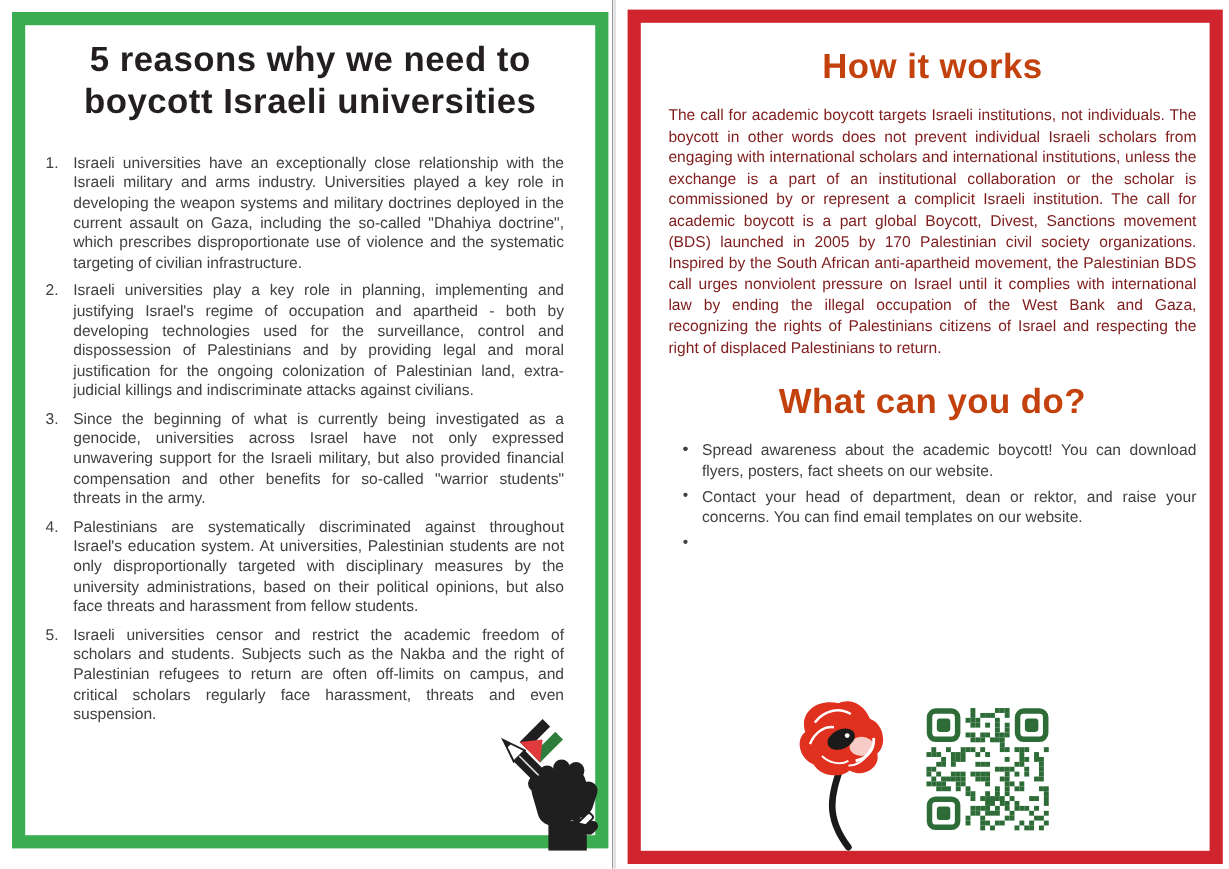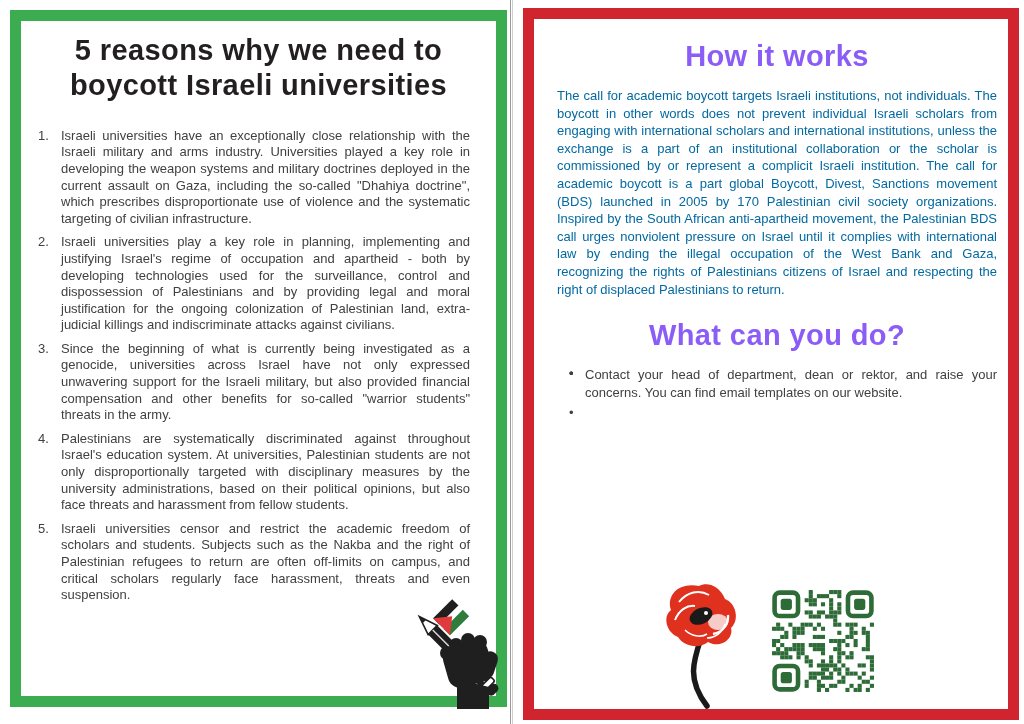--- a/index.html
+++ b/index.html
@@ -16,24 +16,24 @@
 
   .content-left{position:absolute;left:21px;top:21px;right:16px;bottom:28px;}
   h1.title{margin:12px 10px 0 10px;font-size:29px;line-height:1.22;font-weight:bold;
            color:#231f20;text-align:center;letter-spacing:0.4px;}
   ol.reasons{list-style:none;counter-reset:none;margin:24px 26px 0 16px;padding:0;
              font-size:13px;line-height:16.6px;color:#414042;text-align:justify;}
   ol.reasons li{position:relative;padding-left:24px;margin-bottom:7px;}
   ol.reasons .num{position:absolute;left:1px;top:0;}
 
   .content-right{position:absolute;left:45px;top:19px;right:27px;bottom:15px;}
-  h2.sec-title{margin:21px 0 14px 0;font-size:29px;font-weight:bold;color:#8b5cf6;
+  h2.sec-title{margin:21px 0 14px 0;font-size:29px;font-weight:bold;color:#c2410c;
                text-align:center;letter-spacing:0.4px;}
   h2.sec-title.second{}
-  p.body-text{margin:0;font-size:13px;line-height:17.6px;color:#0369a1;text-align:justify;}
+  p.body-text{margin:0;font-size:13px;line-height:17.6px;color:#7f1d1d;text-align:justify;}
   ul.actions{list-style:none;margin:14px 0 0 0;padding:0;font-size:13px;line-height:17.4px;
              color:#414042;text-align:justify;}
   ul.actions li{position:relative;padding-left:28px;margin-bottom:4px;}
   ul.actions .bullet{position:absolute;left:12px;top:-1px;}
 
   .fist-wrap{position:absolute;left:399px;top:597px;width:112px;height:112px;z-index:3;}
   .poppy-wrap{position:absolute;left:149px;top:580px;width:82px;height:130px;z-index:2;}
   .qr-wrap{position:absolute;left:258px;top:588px;width:106px;height:106px;z-index:2;}
   svg{display:block;}
 </style>
@@ -109,20 +109,21 @@
     <div class="content-right">
       <h2 class="sec-title">How it works</h2>
       <p class="body-text">The call for academic boycott targets Israeli institutions, not individuals. The boycott in other words does not prevent individual Israeli scholars from engaging with international scholars and international institutions, unless the exchange is a part of an institutional collaboration or the scholar is commissioned by or represent a complicit Israeli institution. The call for academic boycott is a part global Boycott, Divest, Sanctions movement (BDS) launched in 2005 by 170 Palestinian civil society organizations. Inspired by the South African anti-apartheid movement, the Palestinian BDS call urges nonviolent pressure on Israel until it complies with international law by ending the illegal occupation of the West Bank and Gaza, recognizing the rights of Palestinians citizens of Israel and respecting the right of displaced Palestinians to return.</p>
       <h2 class="sec-title second">What can you do?</h2>
       <ul class="actions">
         <li>
           <span class="bullet">•</span>
         </li>
         <li>
           <span class="bullet">•</span>
+          <span>Spread awareness about the academic boycott! You can download flyers, posters, fact sheets on our website.</span>
         </li>
         <li>
           <span class="bullet">•</span>
           <span>Contact your head of department, dean or rektor, and raise your concerns. You can find email templates on our website.</span>
         </li>
         <li>
           <span class="bullet">•</span>
         </li>
       </ul>
     </div>

